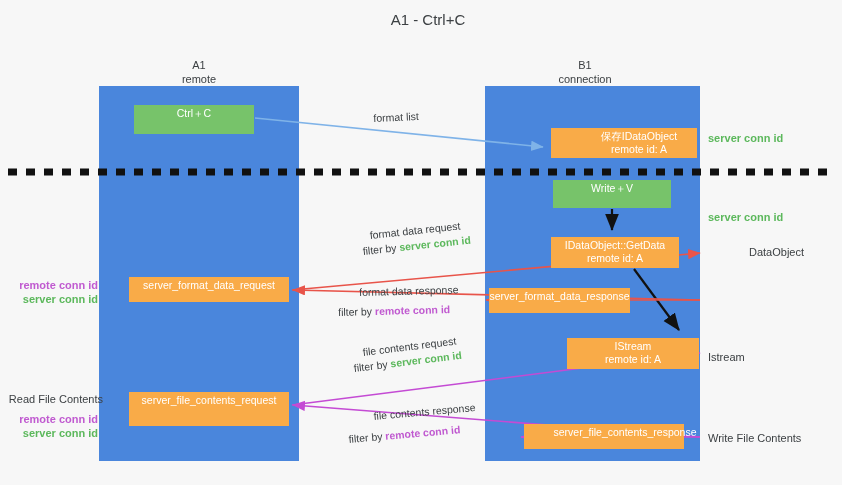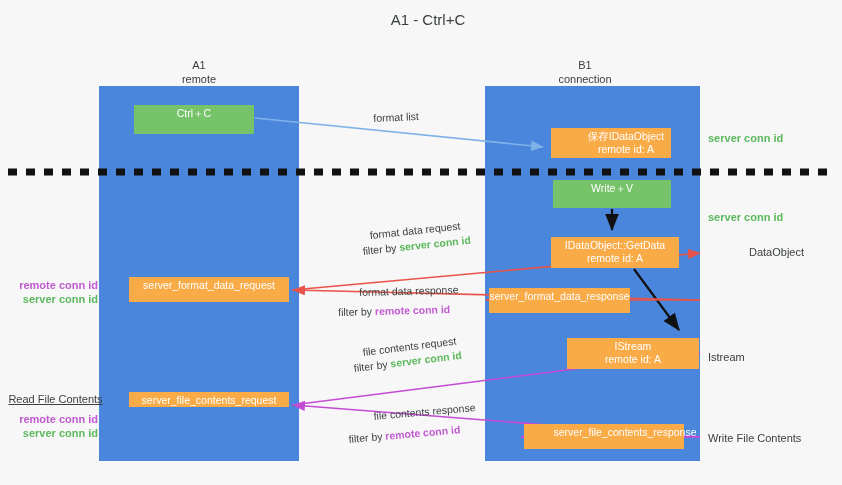--- a/index.html
+++ b/index.html
@@ -74,48 +74,48 @@
     font-size: 10.5px;
     line-height: 13px;
     text-align: center;
     padding: 2px 6px;
   }
   .node.green  { background: #77c36a; }
   .node.orange { background: #f9ab48; }
   .node span { display: block; white-space: nowrap; }
 
   #n-ctrlc   { left: 134px; top: 105px; width: 120px; height: 29px; }
-  #n-save    { left: 551px; top: 128px; width: 120px; height: 30px; padding-left: 36px; }
+  #n-save    { left: 551px; top: 128px; width: 146px; height: 30px; padding-left: 36px; }
   #n-ctrlv   { left: 553px; top: 180px; width: 118px; height: 28px; }
   #n-getdata { left: 551px; top: 237px; width: 128px; height: 31px; }
   #n-istream { left: 567px; top: 338px; width: 132px; height: 31px; }
   #n-sfdreq  { left: 129px; top: 277px; width: 160px; height: 25px; }
   #n-sfdres  { left: 489px; top: 288px; width: 141px; height: 25px; }
-  #n-sfcreq  { left: 129px; top: 392px; width: 160px; height: 15px; }
+  #n-sfcreq  { left: 129px; top: 392px; width: 160px; height: 34px; }
   #n-sfcres  { left: 524px; top: 424px; width: 160px; height: 25px; padding-left: 48px; }
 
   
   .side-label {
     position: absolute;
     font-size: 11px;
     line-height: 14px;
     color: #3c4043;
     white-space: nowrap;
   }
   .green-txt  { color: #5cb85c; font-weight: bold; }
   .purple-txt { color: #c05ad0; font-weight: bold; }
 
   #lbl-srv-1 { left: 708px; top: 131px; }
   #lbl-srv-2 { left: 708px; top: 210px; }
   #lbl-dataobject { left: 708px; top: 245px; padding-left: 41px; }
   #lbl-istream { left: 708px; top: 350px; }
   #lbl-writefile { left: 708px; top: 431px; }
 
   #lbl-left-1 { left: 8px; top: 278px; text-align: right; width: 90px; }
-  #lbl-readfile { left: 8px; top: 392px; text-align: center; width: 95px; text-decoration: underline; }
+  #lbl-readfile { left: 8px; top: 392px; text-align: right; width: 95px; }
   #lbl-left-2 { left: 8px; top: 412px; text-align: right; width: 90px; }
 
   
   .edge-label {
     position: absolute;
     font-size: 10.5px;
     line-height: 14px;
     color: #3c4043;
     white-space: nowrap;
     transform-origin: left top;

